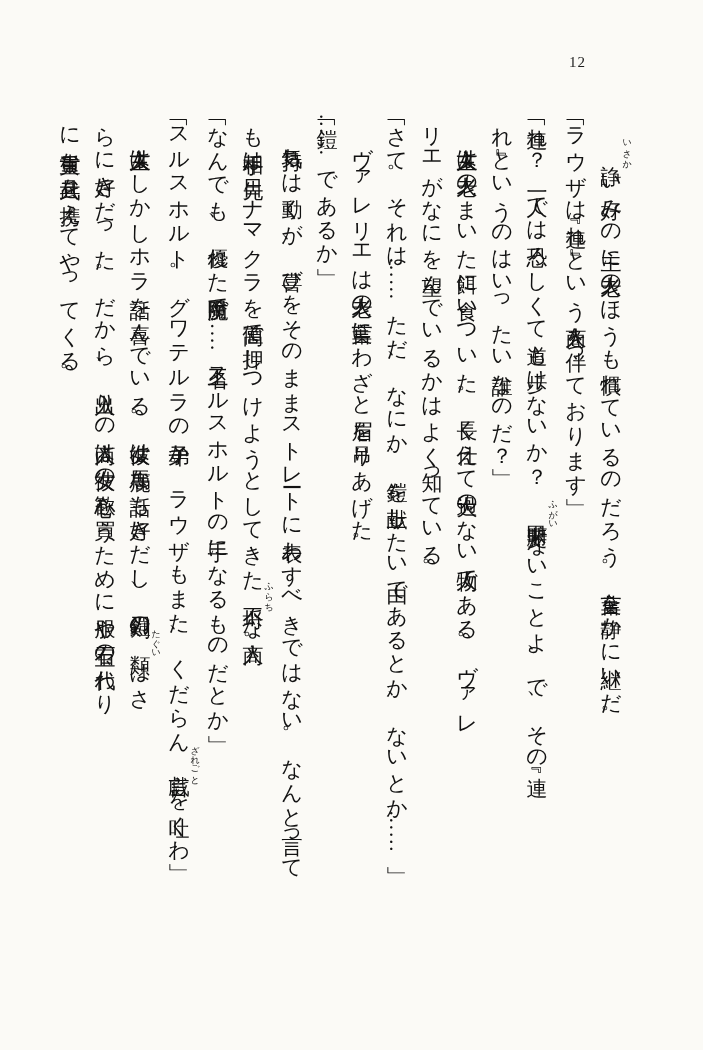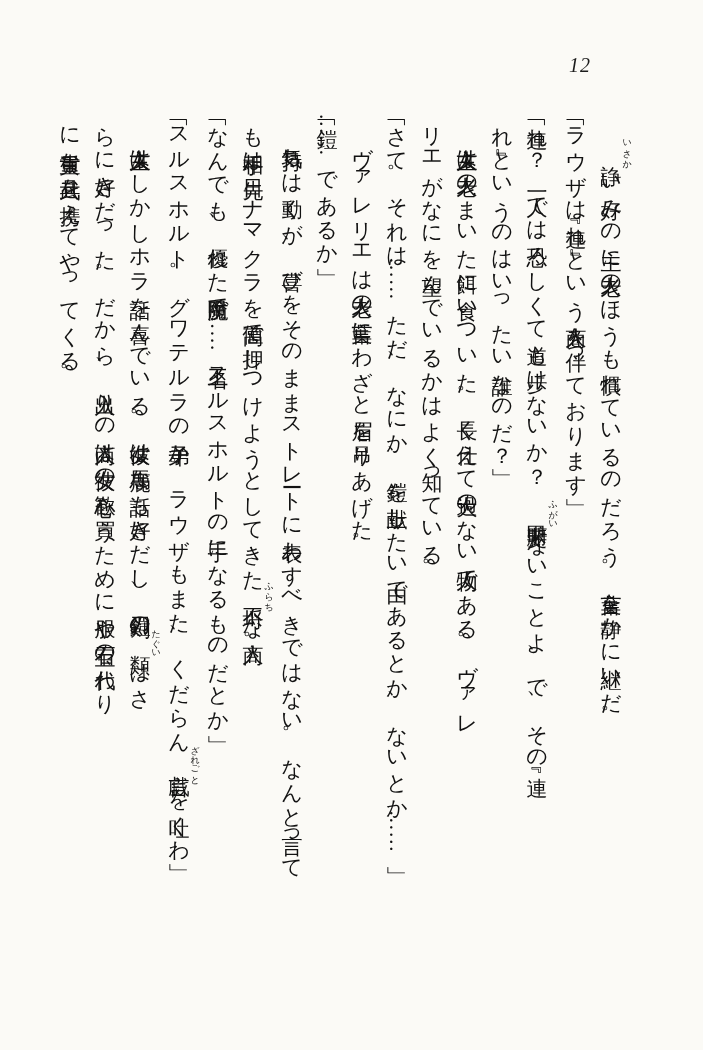--- a/index.html
+++ b/index.html
@@ -7,22 +7,21 @@
     width: 703px;
     height: 1050px;
     position: relative;
     overflow: hidden;
     font-family: "Liberation Serif", "DejaVu Serif", serif;
   }
   .page-number {
     position: absolute;
     top: 54px;
     left: 569px;
-    font-size: 20px;
-    font-style: italic;
+    font-size: 15px;
     color: #1c1c1c;
     letter-spacing: 1px;
   }
   .text-block {
     position: absolute;
     top: 112px;
     right: 71px;
     height: 856px;
     writing-mode: vertical-rl;
     text-orientation: mixed;

